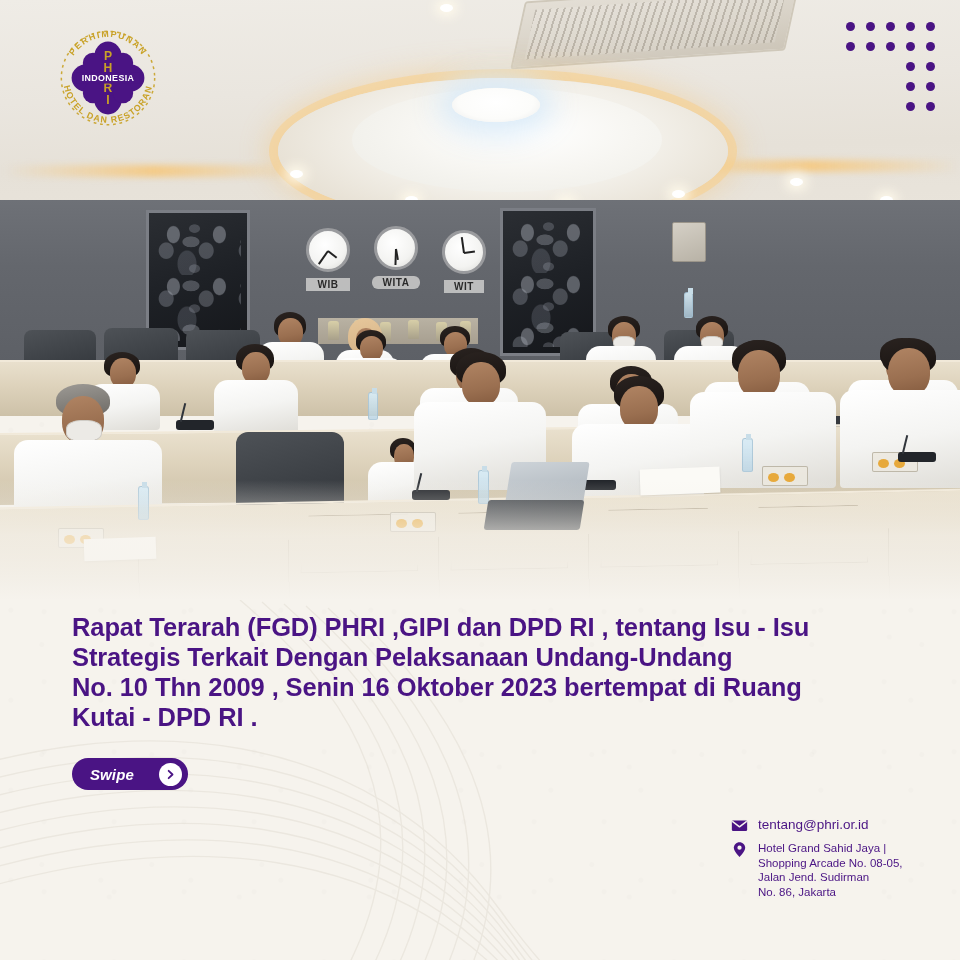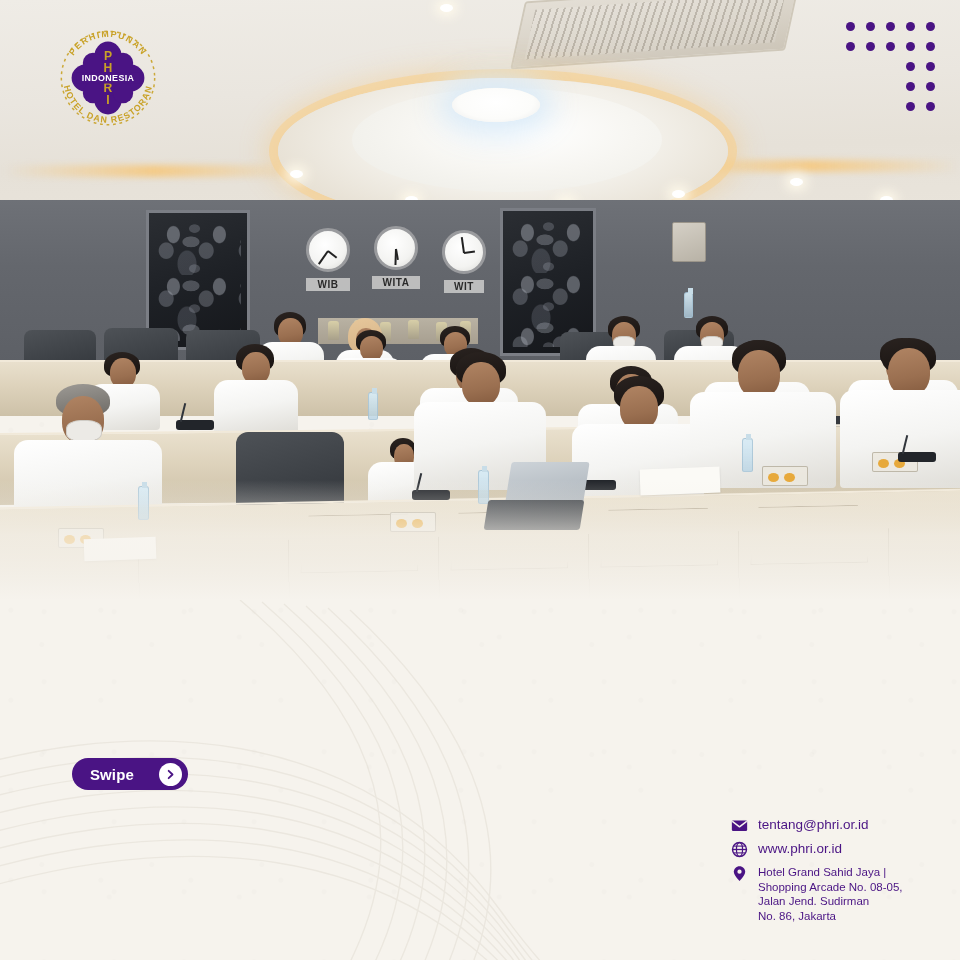--- a/index.html
+++ b/index.html
@@ -369,20 +369,21 @@
     left: 72px; top: 758px;
     height: 32px;
     z-index: 10;
     display: inline-flex;
     align-items: center;
     gap: 25px;
     padding: 0 6px 0 18px;
     border-radius: 16px;
     background: #4a1484;
     cursor: pointer;
+    font-style: italic;
   }
   .swipe-label {
     font-family: "Liberation Sans", sans-serif;
     font-size: 15px;
     font-weight: 600;
     color: #ffffff;
     letter-spacing: 0.1px;
   }
   .swipe-arrow {
     width: 23px; height: 23px;
@@ -484,21 +485,21 @@
     <div class="clock" style="left:306px; top:228px;">
       <span class="hand-h" style="transform: rotate(38deg);"></span>
       <span class="hand-m" style="transform: rotate(125deg);"></span>
     </div>
     <div class="clock-label" style="left:306px; top:278px; width:44px;">WIB</div>
 
     <div class="clock" style="left:374px; top:226px;">
       <span class="hand-h" style="transform: rotate(80deg);"></span>
       <span class="hand-m" style="transform: rotate(92deg);"></span>
     </div>
-    <div class="clock-label" style="left:372px; top:276px; width:48px;">WITA</div>
+    <div class="clock-label" style="left:372px; top:276px; width:48px;border-radius:6px;">WITA</div>
 
     <div class="clock" style="left:442px; top:230px;">
       <span class="hand-h" style="transform: rotate(-8deg);"></span>
       <span class="hand-m" style="transform: rotate(-98deg);"></span>
     </div>
     <div class="clock-label" style="left:444px; top:280px; width:40px;">WIT</div>
 
     <div class="trophy-shelf">
       <span class="trophy" style="left:10px; top:3px;"></span>
       <span class="trophy" style="left:36px; top:2px;"></span>
@@ -714,20 +715,24 @@
       <i class="off"></i>
       <i style="background: rgb(74, 20, 132);"></i>
       <i style="background: rgb(74, 20, 132);"></i>
       <i class="off"></i>
       <i class="off"></i>
       <i class="off"></i>
       <i style="background: rgb(74, 20, 132);"></i>
       <i style="background: rgb(74, 20, 132);"></i>
     </div>
 
+  <div class="headline">Rapat Terarah (FGD) PHRI ,GIPI dan DPD RI , tentang Isu - Isu
+Strategis   Terkait Dengan Pelaksanaan Undang-Undang
+No. 10 Thn 2009 , Senin 16 Oktober 2023 bertempat di Ruang
+Kutai - DPD RI .</div>
 
   <div class="swipe">
     <span class="swipe-label">Swipe</span>
     <span class="swipe-arrow">
       <svg viewBox="0 0 12 12">
         <path d="M4 2 L8.2 6 L4 10" fill="none" stroke="#4a1484" stroke-width="2" stroke-linecap="round" stroke-linejoin="round"></path>
       </svg>
     </span>
   </div>
 
@@ -736,32 +741,20 @@
     <div class="contact-row">
       <span class="ico">
         <svg viewBox="0 0 20 20">
           <rect x="1" y="4" width="18" height="12.5" rx="1.6" fill="#4a1484"></rect>
           <path d="M2 5.4 L10 11.6 L18 5.4" fill="none" stroke="#f6f3ed" stroke-width="1.7" stroke-linecap="round" stroke-linejoin="round"></path>
         </svg>
       </span>
       <span class="contact-text">tentang@phri.or.id</span>
     </div>
 
-    <div class="contact-row">
-      <span class="ico">
-        <svg viewBox="0 0 20 20">
-          <circle cx="10" cy="10" r="8.2" fill="none" stroke="#4a1484" stroke-width="1.7"></circle>
-          <ellipse cx="10" cy="10" rx="3.6" ry="8.2" fill="none" stroke="#4a1484" stroke-width="1.5"></ellipse>
-          <line x1="1.8" y1="10" x2="18.2" y2="10" stroke="#4a1484" stroke-width="1.5"></line>
-          <line x1="3.2" y1="6" x2="16.8" y2="6" stroke="#4a1484" stroke-width="1.3"></line>
-          <line x1="3.2" y1="14" x2="16.8" y2="14" stroke="#4a1484" stroke-width="1.3"></line>
-        </svg>
-      </span>
-      <span class="contact-text">www.phri.or.id</span>
-    </div>
 
     <div class="contact-row address">
       <span class="ico">
         <svg viewBox="0 0 20 20">
           <path d="M10 1.4 C6.2 1.4 3.3 4.3 3.3 8 C3.3 12.6 10 18.8 10 18.8
                    C10 18.8 16.7 12.6 16.7 8 C16.7 4.3 13.8 1.4 10 1.4 Z" fill="#4a1484"></path>
           <circle cx="10" cy="7.8" r="2.5" fill="#f6f3ed"></circle>
         </svg>
       </span>
       <span class="contact-text">Hotel Grand Sahid Jaya |

